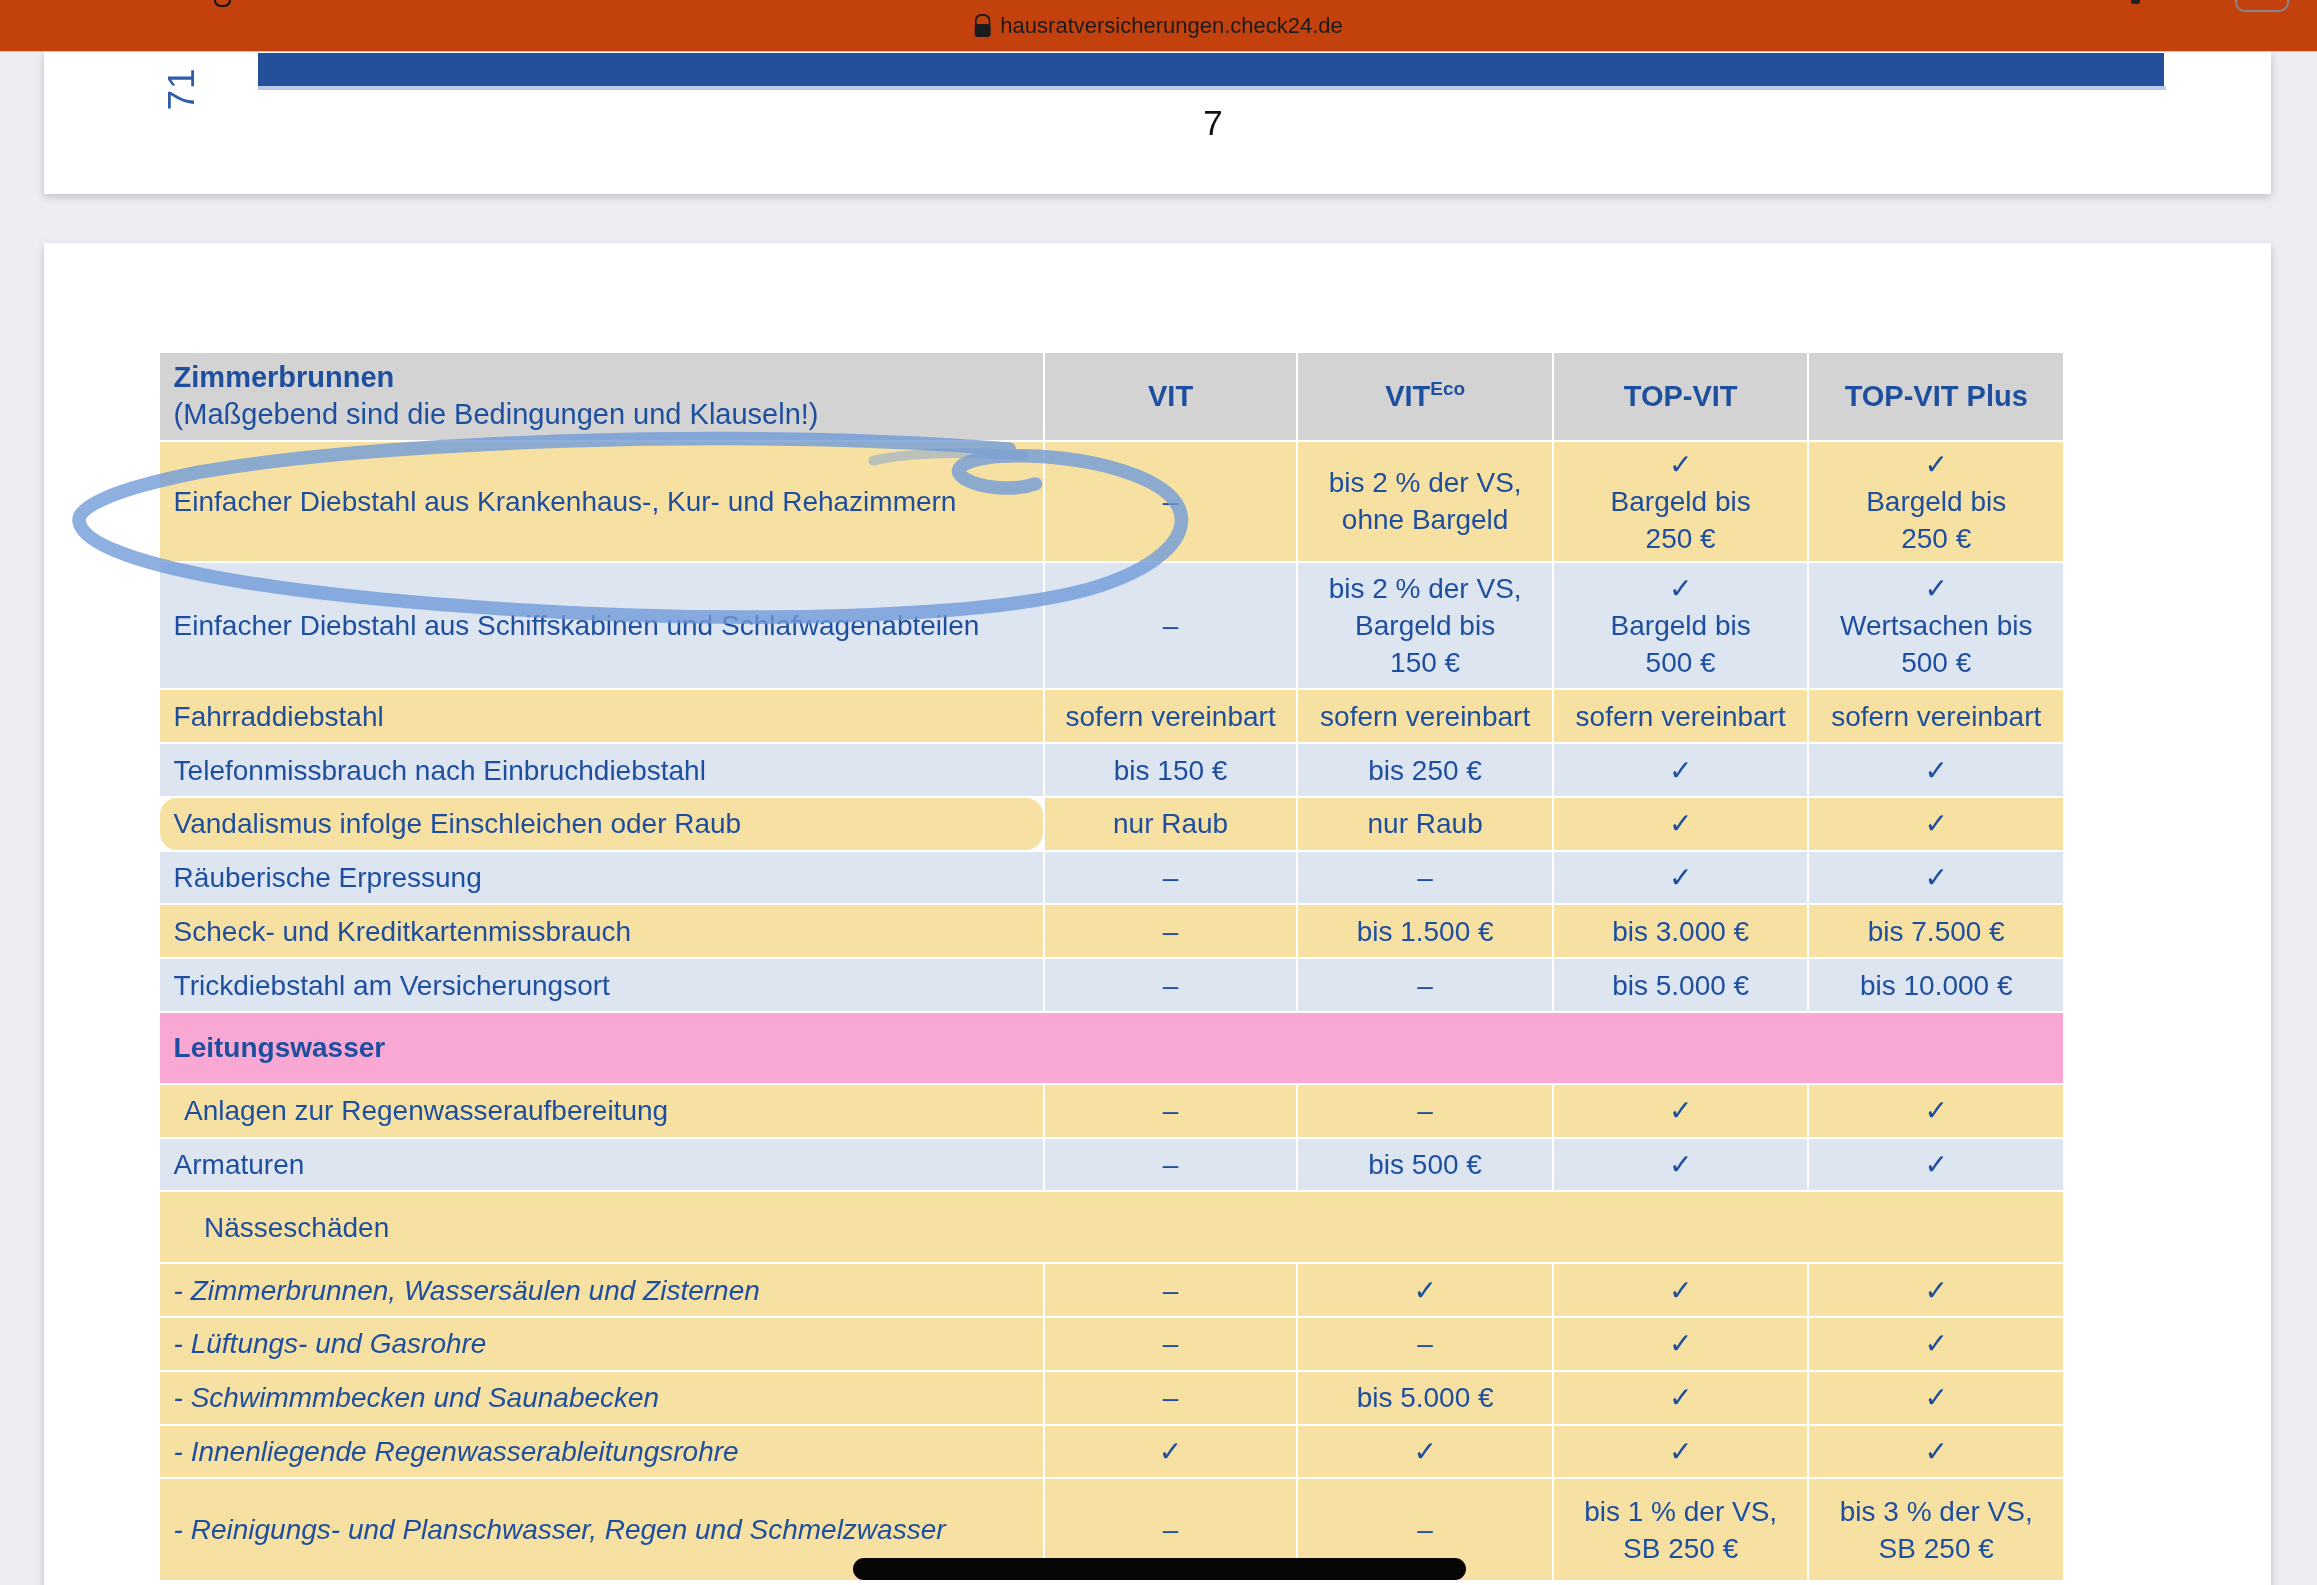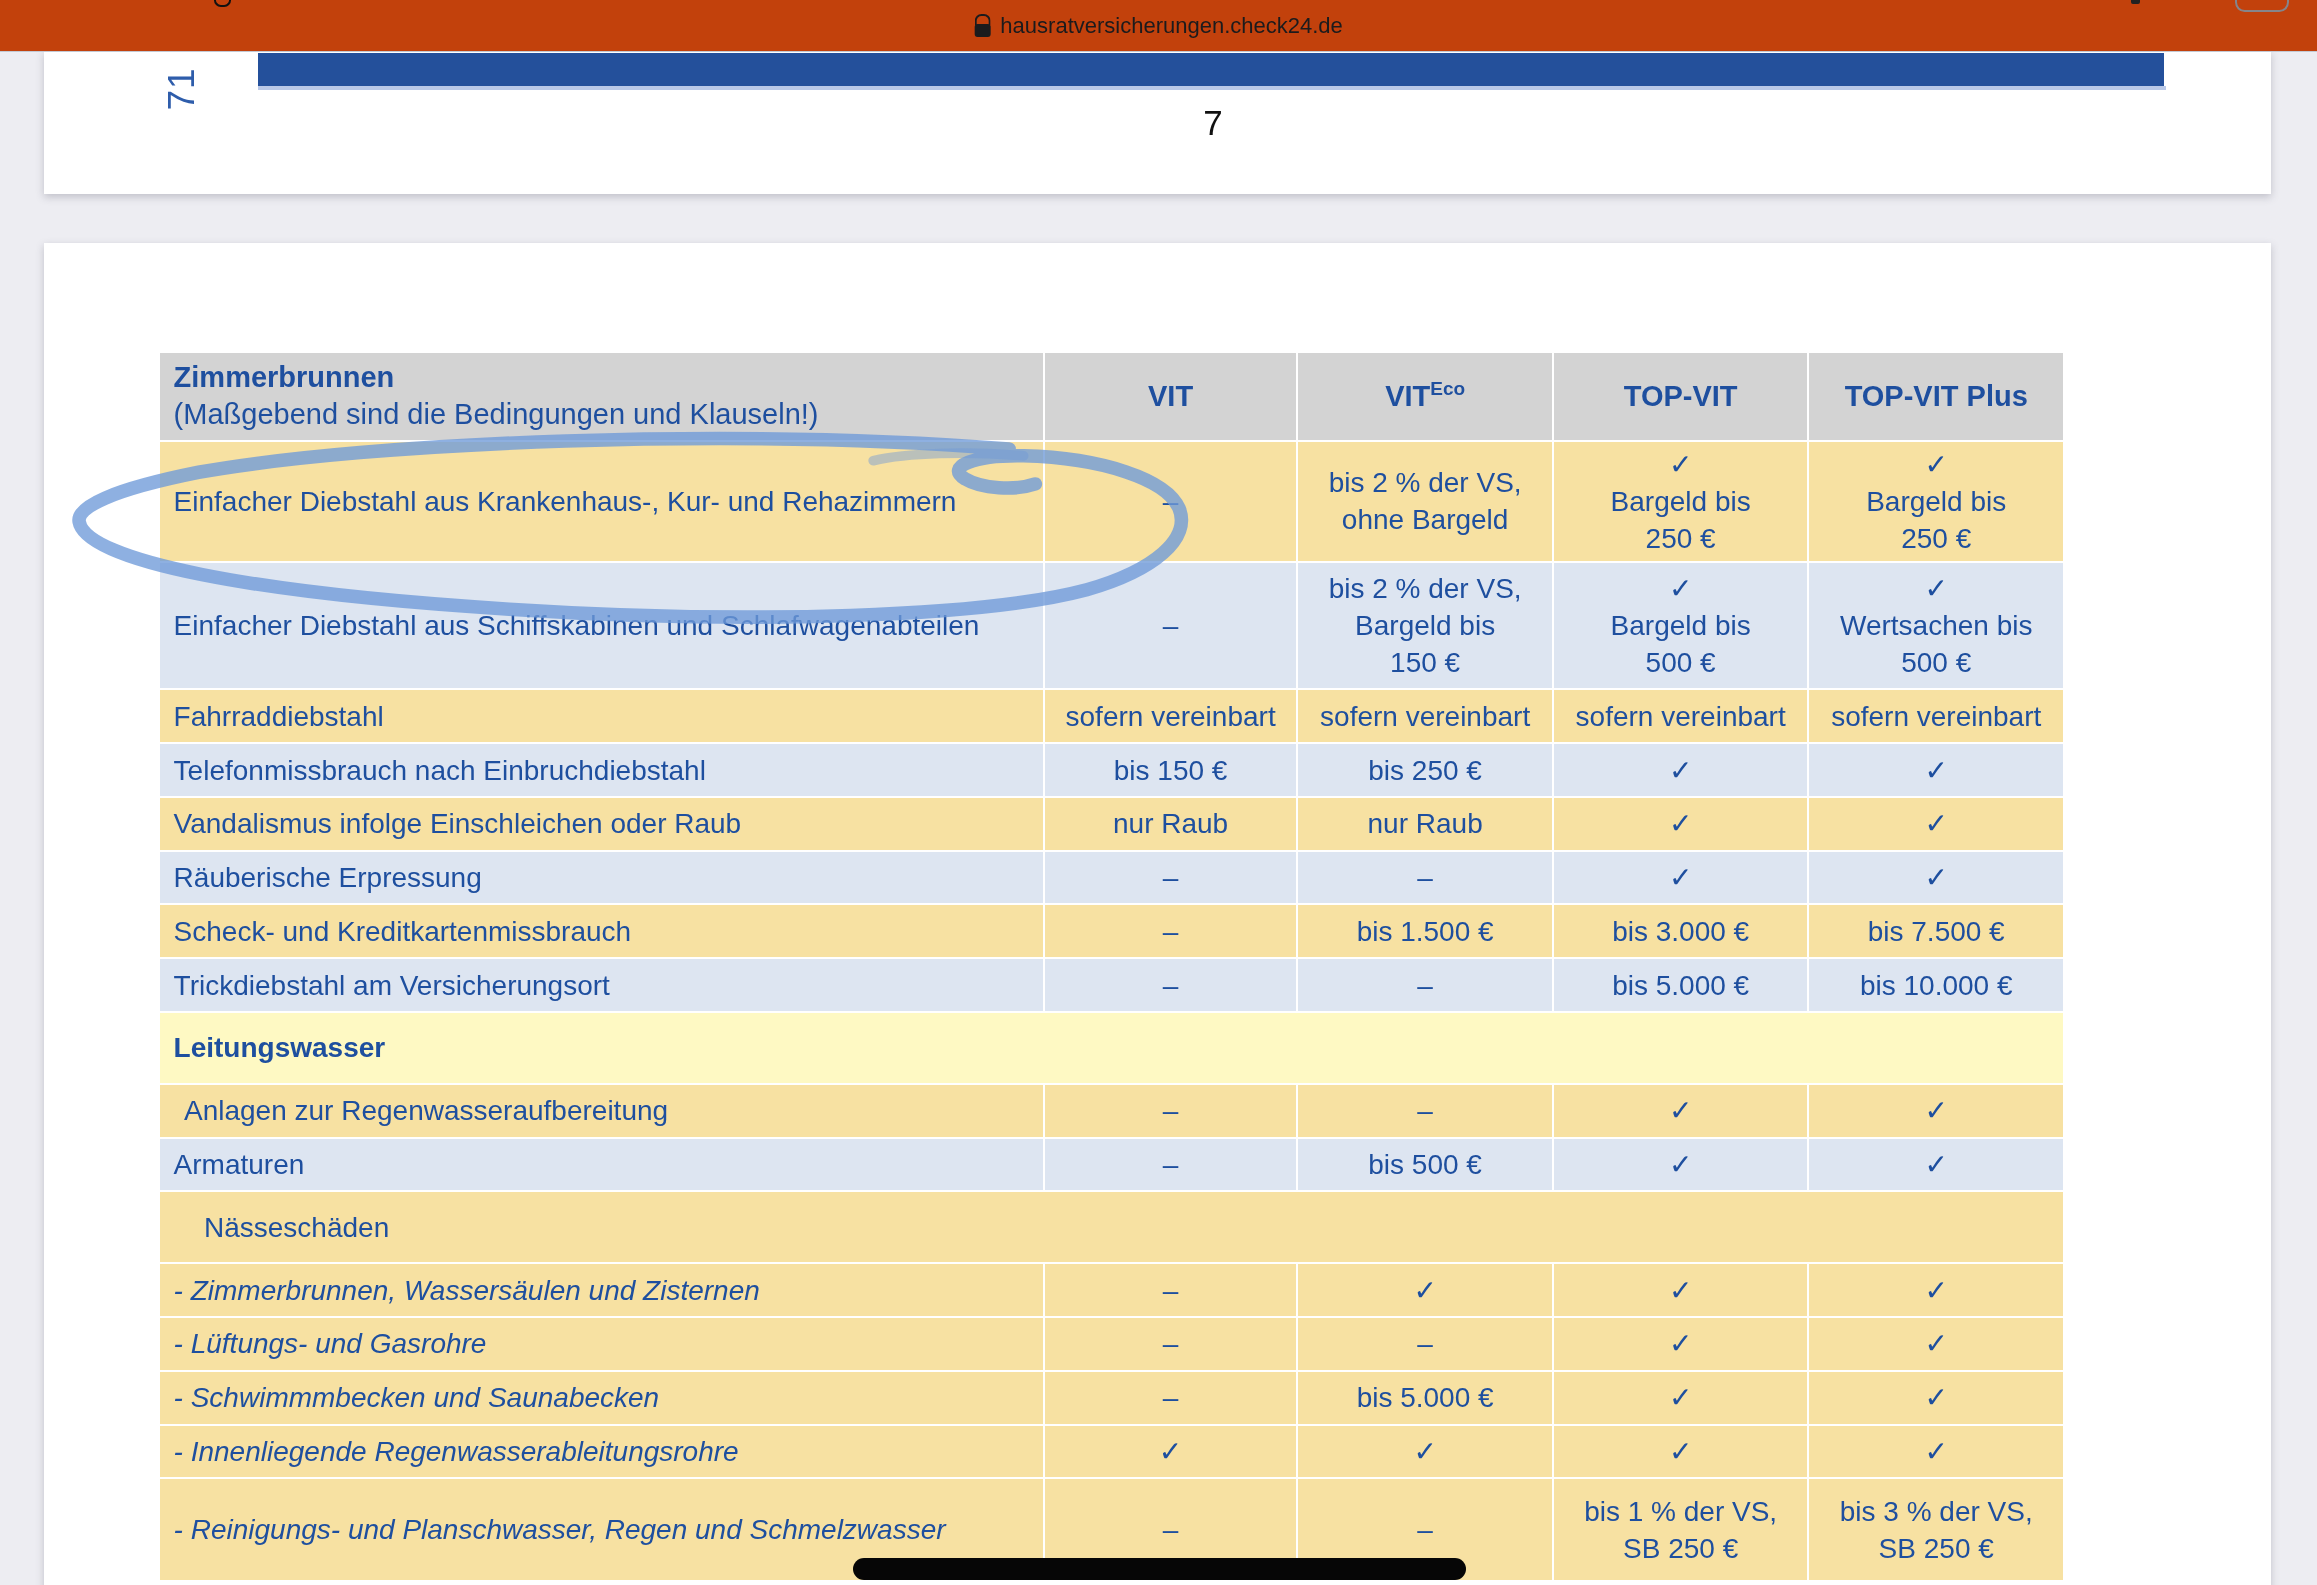--- a/index.html
+++ b/index.html
@@ -77,21 +77,21 @@
     overflow:hidden;
   }
   #prodtable .name{text-align:left;padding-left:13.6px;padding-right:9.7px;}
   #prodtable tr.head th{background:#d3d3d3;height:83px;font-weight:bold;font-size:29px;}
   #prodtable tr.head th.name{font-weight:normal;}
   #prodtable tr.head .title{font-weight:bold;display:block;line-height:37px;}
   #prodtable tr.head .subtitle{display:block;line-height:37px;}
   #prodtable sup{font-size:19px;font-weight:bold;vertical-align:super;line-height:0;}
   .bg-yellow{background:#f7e1a2;}
   .bg-blue{background:#dde5f1;}
-  .bg-gray{background:#fef9c3;}
+  .bg-gray{background:#f9a8d4;}
   .it{font-style:italic;}
   .bold{font-weight:bold;}
   
   #annotation{position:absolute;left:53px;top:412px;z-index:12;pointer-events:none;}
   
   #home-indicator{
     position:absolute;left:853px;top:1558px;width:613px;height:22px;border-radius:11.6px;
     background:#060606;z-index:40;
   }
 </style>
@@ -163,21 +163,21 @@
         <td class="bg-yellow">sofern vereinbart</td>
       </tr>
       <tr>
         <td class="name bg-blue" style="height: 48px;">Telefonmissbrauch nach Einbruchdiebstahl</td>
         <td class="bg-blue">bis 150 €</td>
         <td class="bg-blue">bis 250 €</td>
         <td class="bg-blue">✓</td>
         <td class="bg-blue">✓</td>
       </tr>
       <tr>
-        <td class="name bg-yellow" style="height: 48px;">Vandalismus infolge Einschleichen oder Raub</td>
+        <td class="name bg-yellow" style="height: 48px; border-radius: 17px;">Vandalismus infolge Einschleichen oder Raub</td>
         <td class="bg-yellow">nur Raub</td>
         <td class="bg-yellow">nur Raub</td>
         <td class="bg-yellow">✓</td>
         <td class="bg-yellow">✓</td>
       </tr>
       <tr>
         <td class="name bg-blue" style="height: 48px;">Räuberische Erpressung</td>
         <td class="bg-blue">–</td>
         <td class="bg-blue">–</td>
         <td class="bg-blue">✓</td>

